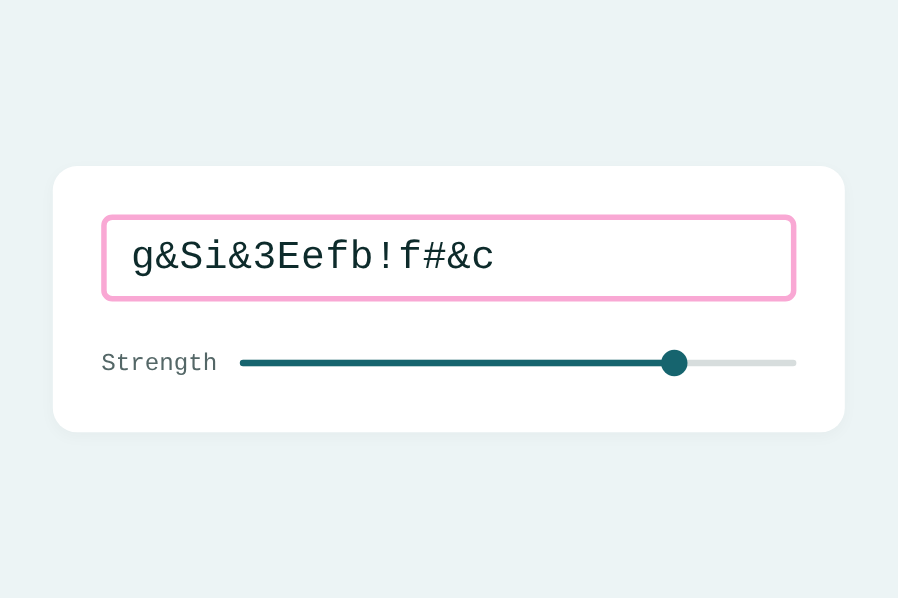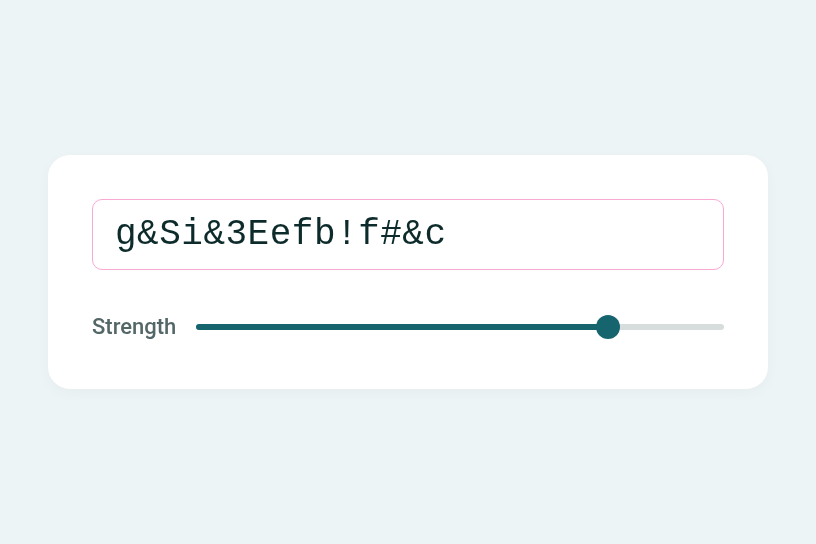--- a/index.html
+++ b/index.html
@@ -17,21 +17,21 @@
       width: 720px;
       background: #ffffff;
       border-radius: 22px;
       padding: 44px 44px 50px 44px;
       box-shadow: 0 4px 14px rgba(0,0,0,0.03);
     }
     .field-row {
       display: flex;
       align-items: center;
       gap: 18px;
-      border: 1px solid #f9a8d4;
+      border: 5px solid #f9a8d4;
       border-radius: 10px;
       padding: 14px 16px 14px 22px;
     }
     .password-text {
       flex: 1;
       font-family: "Menlo", "Consolas", "Courier New", monospace;
       font-size: 36px;
       letter-spacing: 0.5px;
       color: #0d2b2b;
       white-space: nowrap;
@@ -42,23 +42,24 @@
       color: #ffffff;
       border: none;
       border-radius: 10px;
       font-size: 26px;
       font-weight: 500;
       padding: 14px 30px;
       cursor: pointer;
     }
     .strength-row {
       display: flex;
-      align-items: flex-end;
+      align-items: flex-start;
       gap: 20px;
       margin-top: 44px;
+      font-family: Liberation Mono, monospace;
     }
     .strength-label {
       font-size: 22px;
       color: #546767;
       font-weight: 500;
     }
     .slider-wrap {
       position: relative;
       flex: 1;
       height: 24px;

